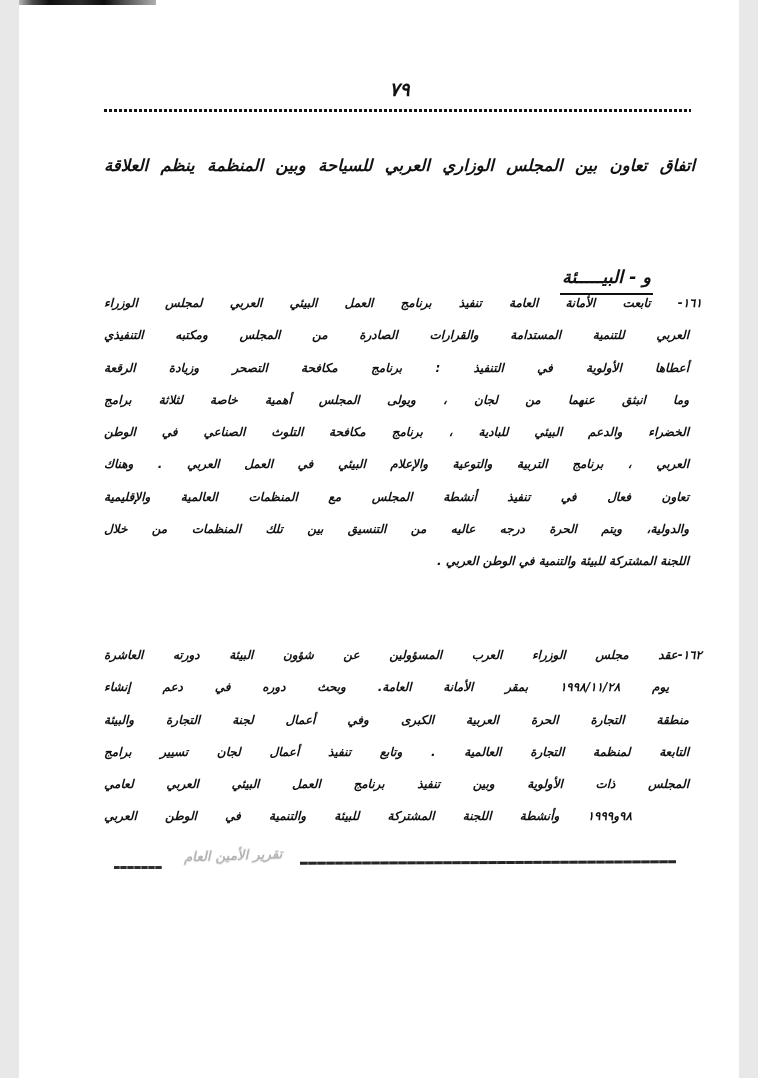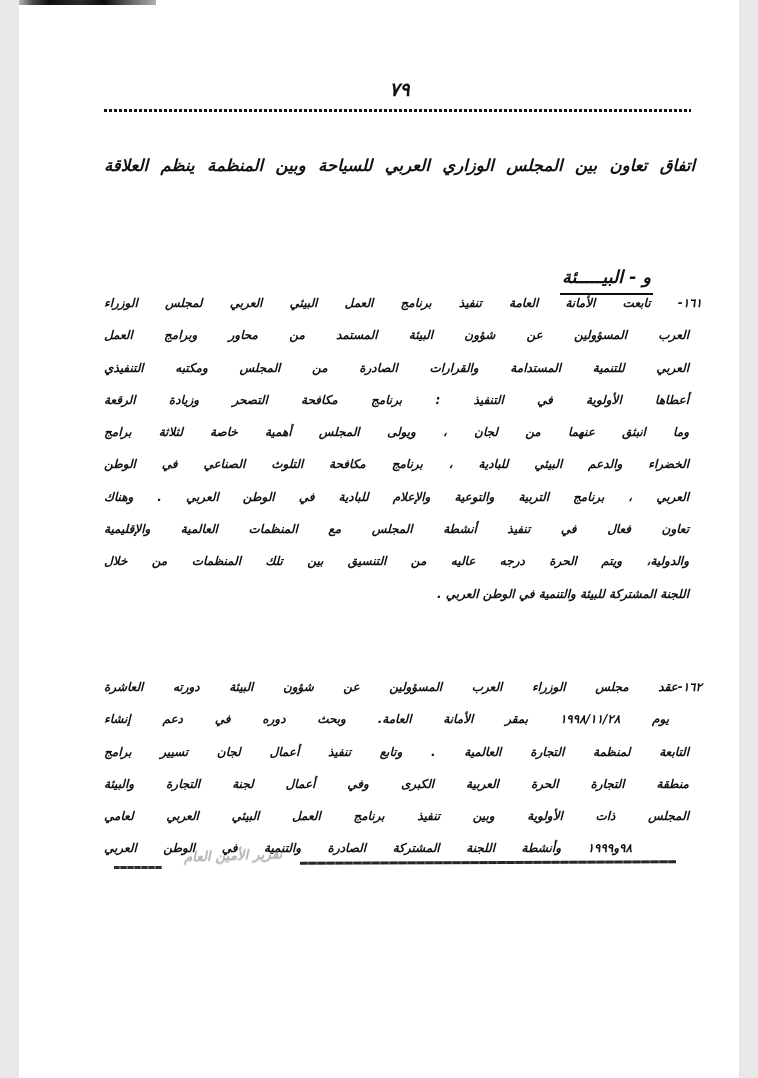--- a/index.html
+++ b/index.html
@@ -38,21 +38,21 @@
   }
   .heading span{
     border-bottom:2px solid #101010;
     padding:0 2px 6px 2px;
   }
   .para{
     position:absolute;left:75px;width:608px;
     font-size:12px;font-weight:700;line-height:32.3px;
   }
   .para-161{top:287px;}
-  .para-162{top:671px;}
+  .para-162{top:639px;}
   .line{
     text-align:justify;
     text-align-last:justify;
     padding-left:10px;       
     padding-right:13px;      
     white-space:normal;
   }
   .intro .line{padding:0;}
   .line.first{padding-right:0;}          
   .line.last{text-align-last:right;}
@@ -91,37 +91,36 @@
   <div class="intro">
     <div class="line first">اتفاق تعاون بين المجلس الوزاري العربي للسياحة وبين المنظمة ينظم العلاقة</div>
   </div>
 
   <div class="heading">
     <span>و - البيـــــئة</span>
   </div>
 
   <div class="para para-161">
     <div class="line first">١٦١- تابعت الأمانة العامة تنفيذ برنامج العمل البيئي العربي لمجلس الوزراء</div>
-    <div class="line">العرب المسؤولين عن شؤون البيئة المستمد من محاور وبرامج العمل</div>
     <div class="line">العربي للتنمية المستدامة والقرارات الصادرة من المجلس ومكتبه التنفيذي</div>
     <div class="line">أعطاها الأولوية في التنفيذ : برنامج مكافحة التصحر وزيادة الرقعة</div>
     <div class="line">وما انبثق عنهما من لجان ، ويولى المجلس أهمية خاصة لثلاثة برامج</div>
     <div class="line">الخضراء والدعم البيئي للبادية ، برنامج مكافحة التلوث الصناعي في الوطن</div>
-    <div class="line">العربي ، برنامج التربية والتوعية والإعلام للبادية في الوطن العربي . وهناك</div>
+    <div class="line">العربي ، برنامج التربية والتوعية والإعلام البيئي في العمل العربي . وهناك</div>
     <div class="line">تعاون فعال في تنفيذ أنشطة المجلس مع المنظمات العالمية والإقليمية</div>
     <div class="line">والدولية، ويتم الحرة درجه عاليه من التنسيق بين تلك المنظمات من خلال</div>
     <div class="line last">اللجنة المشتركة للبيئة والتنمية في الوطن العربي .</div>
   </div>
 
   <div class="para para-162">
     <div class="line first">١٦٢-عقد مجلس الوزراء العرب المسؤولين عن شؤون البيئة دورته العاشرة</div>
     <div class="line ind20">يوم ١٩٩٨/١١/٢٨ بمقر الأمانة العامة. وبحث دوره في دعم إنشاء</div>
+    <div class="line">منطقة التجارة الحرة العربية الكبرى وفي أعمال لجنة التجارة والبيئة</div>
     <div class="line">التابعة لمنظمة التجارة العالمية . وتابع تنفيذ أعمال لجان تسيير برامج</div>
-    <div class="line">منطقة التجارة الحرة العربية الكبرى وفي أعمال لجنة التجارة والبيئة</div>
     <div class="line">المجلس ذات الأولوية وبين تنفيذ برنامج العمل البيئي العربي لعامي</div>
-    <div class="line ind57">٩٨و١٩٩٩ وأنشطة اللجنة المشتركة الصادرة والتنمية في الوطن العربي</div>
+    <div class="line ind57">٩٨و١٩٩٩ وأنشطة اللجنة المشتركة للبيئة والتنمية في الوطن العربي</div>
   </div>
 
   <div class="footer-rule-short"></div>
   <div class="footer-stamp">تقرير الأمين العام</div>
   <div class="footer-rule-long"></div>
 
 </div>
 
 </body></html>

